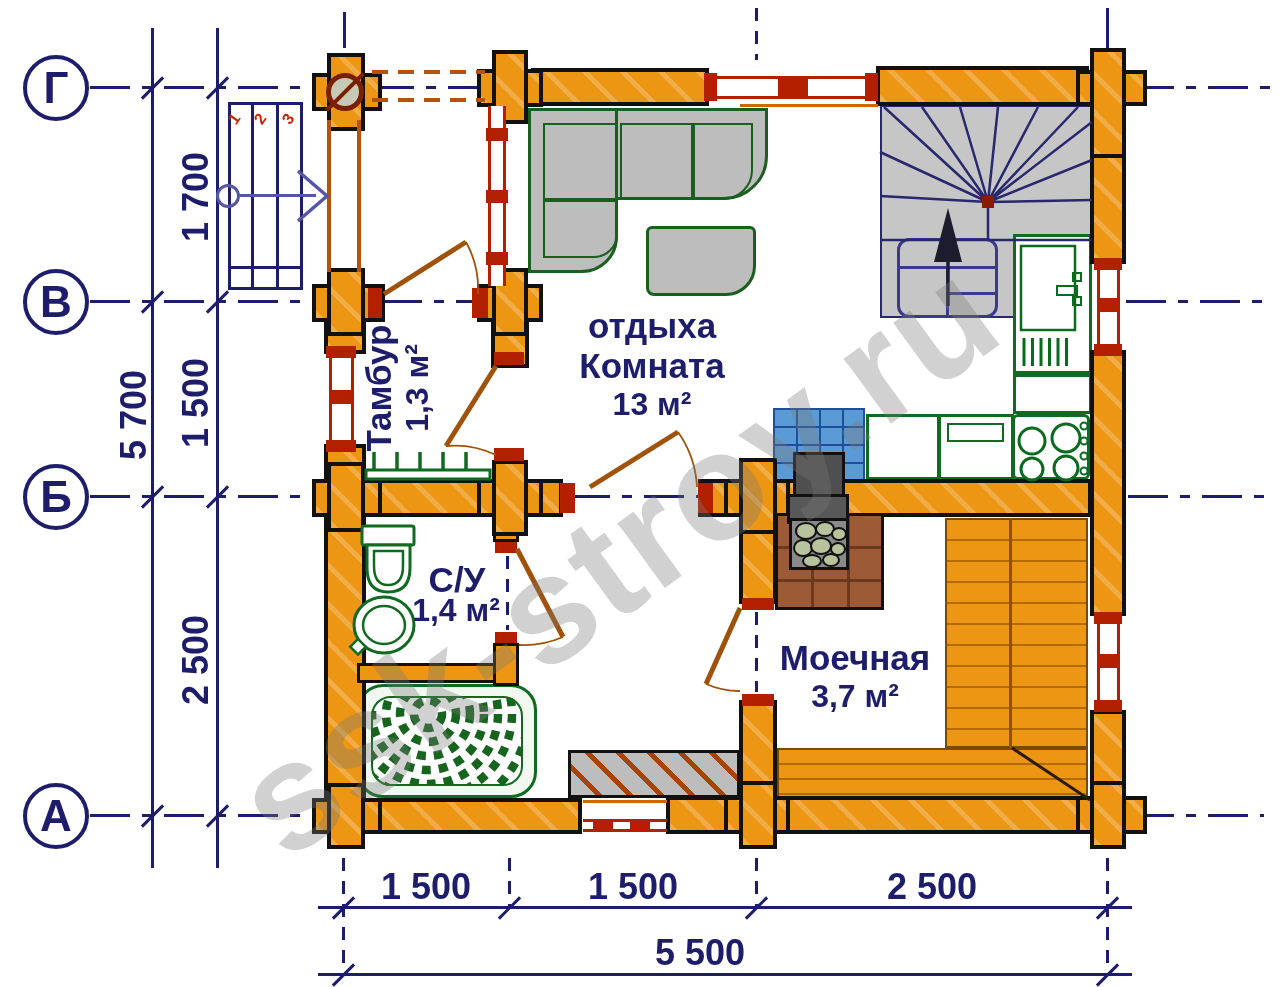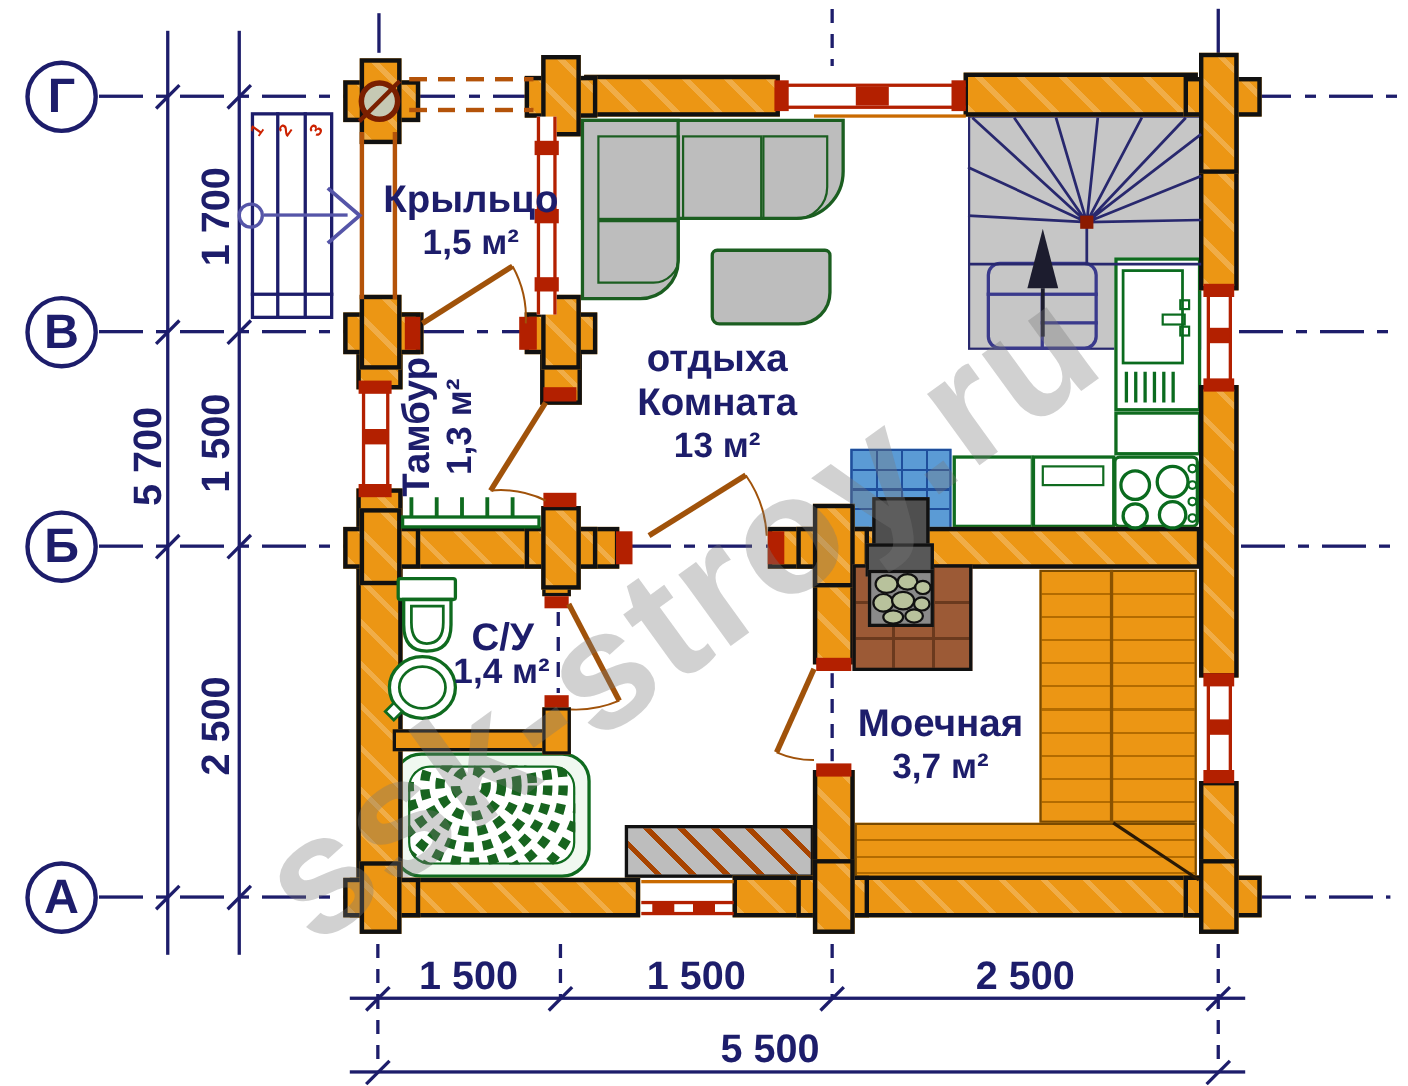--- a/index.html
+++ b/index.html
@@ -341,24 +341,20 @@
         <ellipse cx="825" cy="529" rx="9" ry="7"></ellipse>
       <ellipse cx="839" cy="534" rx="7" ry="6"></ellipse>
         <ellipse cx="803" cy="548" rx="9" ry="8"></ellipse>
       <ellipse cx="821" cy="546" rx="10" ry="8"></ellipse>
         <ellipse cx="838" cy="549" rx="7" ry="6"></ellipse>
       <ellipse cx="812" cy="561" rx="9" ry="6"></ellipse>
         <ellipse cx="831" cy="560" rx="8" ry="6"></ellipse>
     </g>
   </svg>
 
-  <div class="z7" style="left:338px;top:162px;width:180px;text-align:center">
-    <div class="lbl" style="position:static">Крыльцо</div>
-    <div class="lbl area" style="position:static">1,5 м²</div>
-  </div>
   <div class="z7" style="left:320px;top:342px;width:170px;height:92px;transform:rotate(-90deg);text-align:center">
     <div class="lbl" style="position:static">Тамбур</div>
     <div class="lbl area" style="position:static">1,3 м²</div>
   </div>
   <div class="z7" style="left:542px;top:306px;width:220px;text-align:center">
     <div class="lbl" style="position:static">отдыха</div>
     <div class="lbl" style="position:static">Комната</div>
     <div class="lbl area" style="position:static">13 м²</div>
   </div>
   <div class="lbl z7" style="left:407px;top:560px;width:100px">С/У</div>

